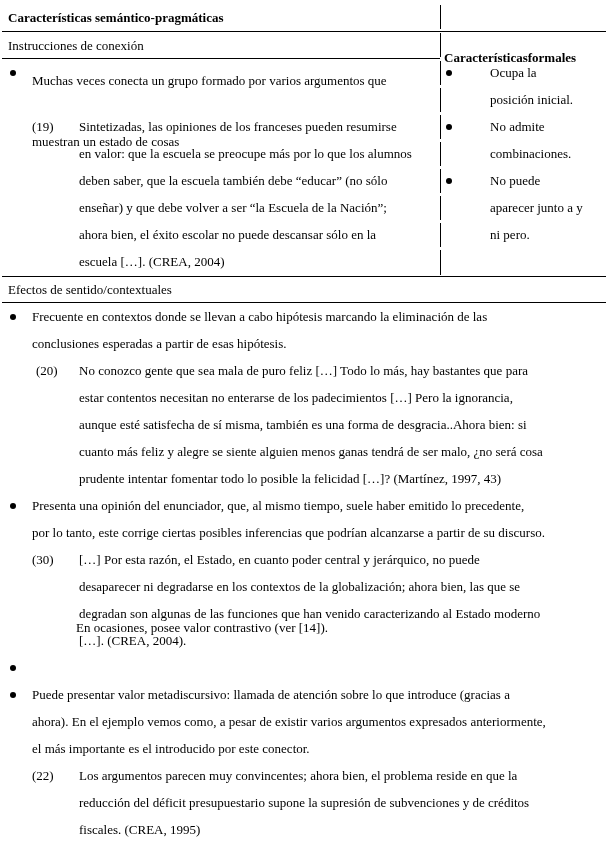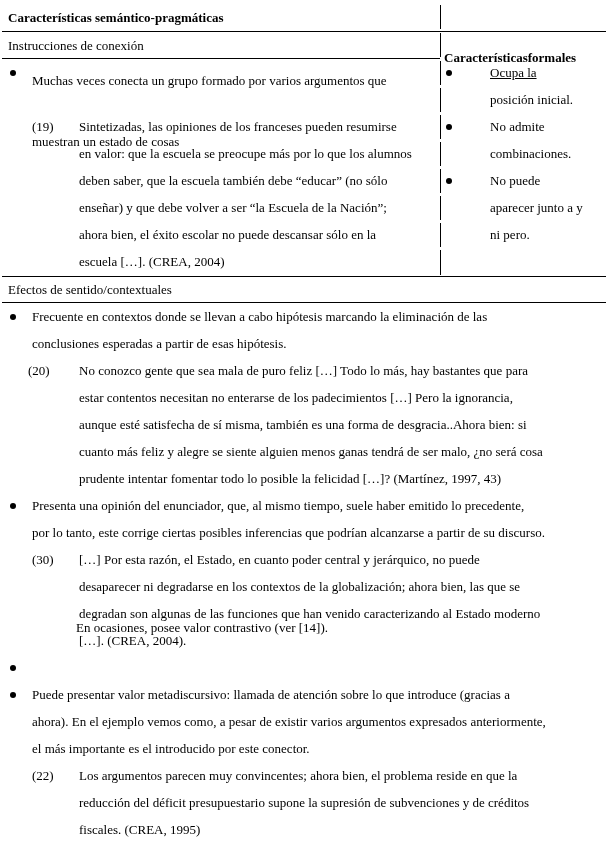--- a/index.html
+++ b/index.html
@@ -41,40 +41,40 @@
 
 <div class="abs" style="left:32px; top:119px;">(19)</div>
 <div class="abs" style="left:79px; top:119px;">Sintetizadas, las opiniones de los franceses pueden resumirse</div>
 <div class="abs" style="left:79px; top:146px;">en valor: que la escuela se preocupe más por lo que los alumnos</div>
 <div class="abs" style="left:79px; top:173px;">deben saber, que la escuela también debe “educar” (no sólo</div>
 <div class="abs" style="left:79px; top:200px;">enseñar) y que debe volver a ser “la Escuela de la Nación”;</div>
 <div class="abs" style="left:79px; top:227px;">ahora bien, el éxito escolar no puede descansar sólo en la</div>
 <div class="abs" style="left:79px; top:254px;">escuela […]. (CREA, 2004)</div>
 
 <div class="bullet" style="left:446px; top:70px;"></div>
-<div class="abs" style="left:490px; top:65px;text-decoration:underline;">Ocupa la</div>
+<div class="abs" style="left:490px; top:65px;">Ocupa la</div>
 <div class="abs" style="left:490px; top:92px;">posición inicial.</div>
 <div class="bullet" style="left:446px; top:124px;"></div>
 <div class="abs" style="left:490px; top:119px;">No admite</div>
 <div class="abs" style="left:490px; top:146px;">combinaciones.</div>
 <div class="bullet" style="left:446px; top:178px;"></div>
 <div class="abs" style="left:490px; top:173px;">No puede</div>
 <div class="abs" style="left:490px; top:200px;">aparecer junto a y</div>
 <div class="abs" style="left:490px; top:227px;">ni pero.</div>
 
 <div class="hline" style="left:2px; top:276px; width:604px;"></div>
 
 <div class="abs" style="left:8px; top:282px;">Efectos de sentido/contextuales</div>
 <div class="hline" style="left:2px; top:302px; width:604px;"></div>
 
 <div class="bullet" style="left:10px; top:314px;"></div>
 <div class="abs" style="left:32px; top:309px;">Frecuente en contextos donde se llevan a cabo hipótesis marcando la eliminación de las</div>
 <div class="abs" style="left:32px; top:336px;">conclusiones esperadas a partir de esas hipótesis.</div>
 
-<div class="abs" style="left:28px; top:363px;">(20)</div>
+<div class="abs" style="left:36px; top:363px;">(20)</div>
 <div class="abs" style="left:79px; top:363px;">No conozco gente que sea mala de puro feliz […] Todo lo más, hay bastantes que para</div>
 <div class="abs" style="left:79px; top:390px;">estar contentos necesitan no enterarse de los padecimientos […] Pero la ignorancia,</div>
 <div class="abs" style="left:79px; top:417px;">aunque esté satisfecha de sí misma, también es una forma de desgracia..Ahora bien: si</div>
 <div class="abs" style="left:79px; top:444px;">cuanto más feliz y alegre se siente alguien menos ganas tendrá de ser malo, ¿no será cosa</div>
 <div class="abs" style="left:79px; top:471px;">prudente intentar fomentar todo lo posible la felicidad […]? (Martínez, 1997, 43)</div>
 
 <div class="bullet" style="left:10px; top:503px;"></div>
 <div class="abs" style="left:32px; top:498px;">Presenta una opinión del enunciador, que, al mismo tiempo, suele haber emitido lo precedente,</div>
 <div class="abs" style="left:32px; top:525px;">por lo tanto, este corrige ciertas posibles inferencias que podrían alcanzarse a partir de su discurso.</div>
 

